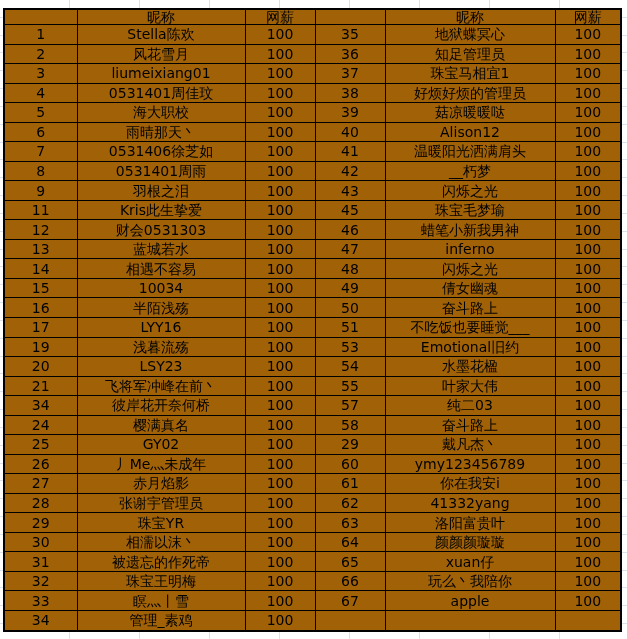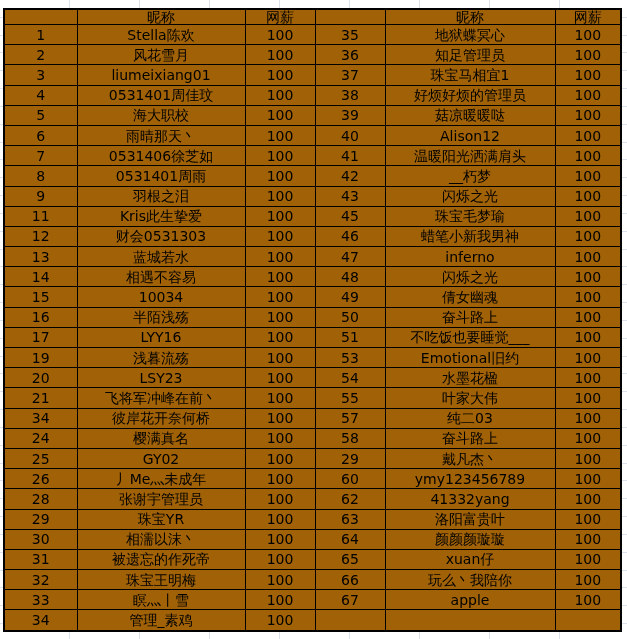--- a/index.html
+++ b/index.html
@@ -245,20 +245,28 @@
       </tr>
       <tr>
         <td>26</td>
         <td>丿Me灬未成年</td>
         <td>100</td>
         <td>60</td>
         <td>ymy123456789</td>
         <td>100</td>
       </tr>
       <tr>
+        <td>27</td>
+        <td>赤月焰影</td>
+        <td>100</td>
+        <td>61</td>
+        <td>你在我安i</td>
+        <td>100</td>
+      </tr>
+      <tr>
         <td>28</td>
         <td>张谢宇管理员</td>
         <td>100</td>
         <td>62</td>
         <td>41332yang</td>
         <td>100</td>
       </tr>
       <tr>
         <td>29</td>
         <td>珠宝YR</td>

